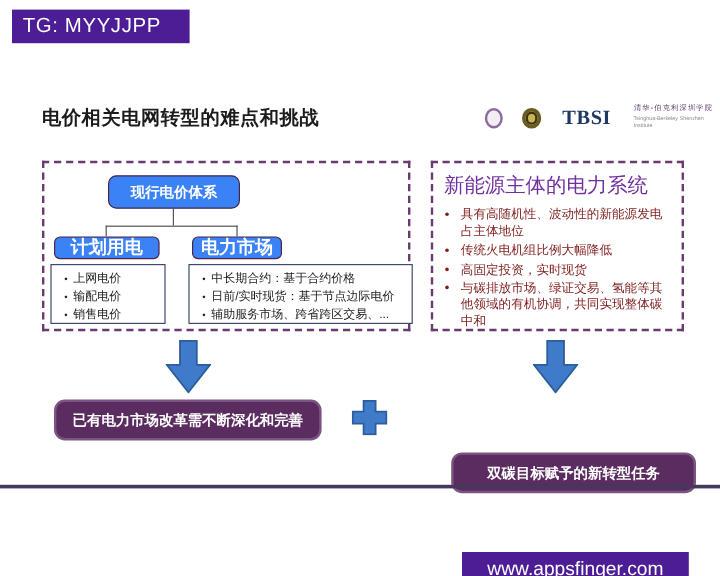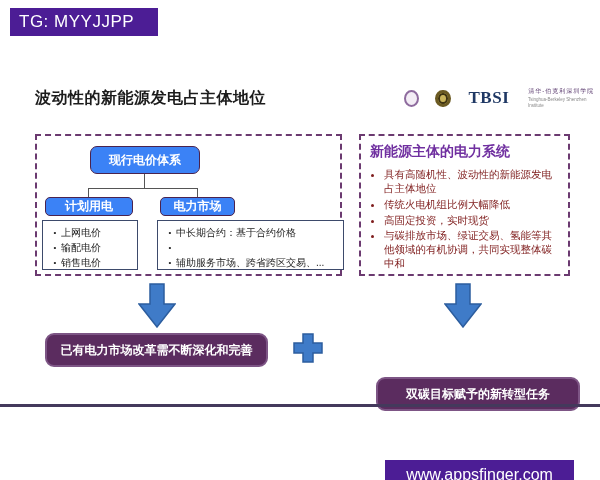--- a/index.html
+++ b/index.html
@@ -34,34 +34,34 @@
   .panel{border:2px dashed #6b3a70;box-sizing:border-box;background:#ffffff;}
   .panel-left{left:35px;top:134px;width:307px;height:142px;}
   .panel-right{left:359px;top:134px;width:211px;height:142px;padding:7px 9px 0 9px;}
   
   .pbox{
     background:#3b82f6;color:#ffffff;font-weight:bold;text-align:right;
     display:flex;align-items:center;justify-content:center;box-sizing:border-box;
     border:1px solid #4a234e;
   }
   .root-box{left:53px;top:10px;width:110px;height:28px;border-radius:7px;font-size:12px;}
-  .branch-box{border-radius:5px;font-size:12px;height:19px;top:61px;}
+  .branch-box{border-radius:5px;font-size:15px;height:19px;top:61px;}
   .branch-box-1{left:8px;width:88px;}
   .branch-box-2{left:123px;width:75px;}
   .conn{background:#555555;}
   .list-box{
     border:1px solid #3d4a6b;background:#ffffff;box-sizing:border-box;
     top:84px;height:50px;padding:4px 0 0 6px;color:#1c1c1c;
   }
   .list-box-1{left:5px;width:96px;}
   .list-box-2{left:120px;width:187px;}
   .li-row{display:flex;font-size:10px;line-height:1.5;}
   .li-dot{width:12px;flex:0 0 12px;text-align:center;font-size:8px;line-height:1.9;}
   
-  .rp-title{color:#7030a0;font-weight:bold;font-size:14px;margin-bottom:7px;}
+  .rp-title{color:#7030a0;font-weight:normal;font-size:17px;margin-bottom:7px;}
   .rp-list{margin:0;padding-left:14px;color:#7f1d1d;}
   .rp-list li{font-size:10.5px;line-height:1.32;margin-bottom:2px;}
   
   .arrow{width:38px;height:45px;}
   .arrow-left{left:138px;top:283px;}
   .arrow-right{left:444px;top:283px;}
   .plus{left:293px;top:333px;width:30px;height:30px;}
   
   .concl{
     background:#5b2c5f;color:#ffffff;font-weight:bold;text-align:center;
@@ -74,21 +74,21 @@
   
   .footer-line{left:0;top:404px;width:600px;height:3px;background:#44395c;}
 </style>
 </head>
 <body>
 
 <div class="abs wm wm-top">
   <span>TG: MYYJJPP</span>
 </div>
 
-<div class="abs slide-title">波动性的新能源发电占主体地位</div>
+<div class="abs slide-title">电价相关电网转型的难点和挑战</div>
 
 <div class="abs logo">
   <span class="seal seal-tsinghua"></span>
   <span class="seal seal-berkeley"></span>
   <span class="logo-acronym">TBSI</span>
   <span class="logo-names">
     <span class="logo-cn">清华-伯克利深圳学院</span>
     <span class="logo-en">Tsinghua-Berkeley Shenzhen Institute</span>
   </span>
 </div>
@@ -118,20 +118,21 @@
   </div>
 
   <div class="abs pbox branch-box branch-box-2">电力市场</div>
   <div class="abs list-box list-box-2">
     <div class="li-row">
         <span class="li-dot">•</span>
         <span>中长期合约：基于合约价格</span>
       </div>
     <div class="li-row">
         <span class="li-dot">•</span>
+        <span>日前/实时现货：基于节点边际电价</span>
       </div>
     <div class="li-row">
         <span class="li-dot">•</span>
         <span>辅助服务市场、跨省跨区交易、...</span>
       </div>
   </div>
 </div>
 
 <div class="abs panel panel-right">
   <div class="rp-title">新能源主体的电力系统</div>

